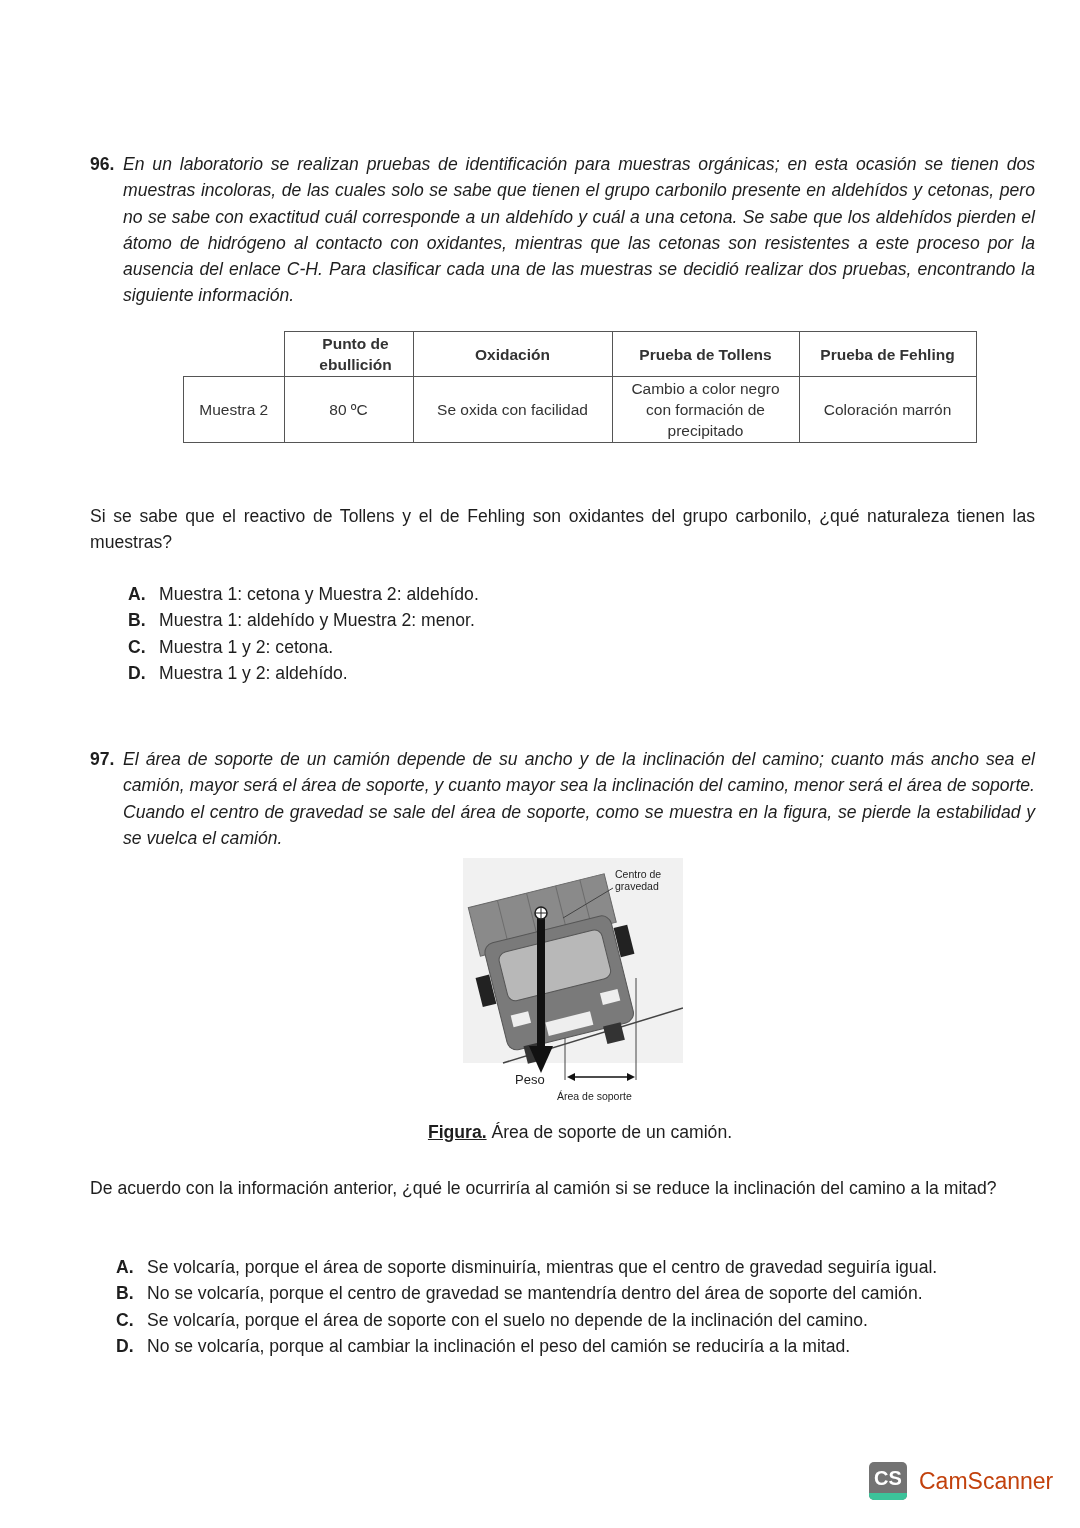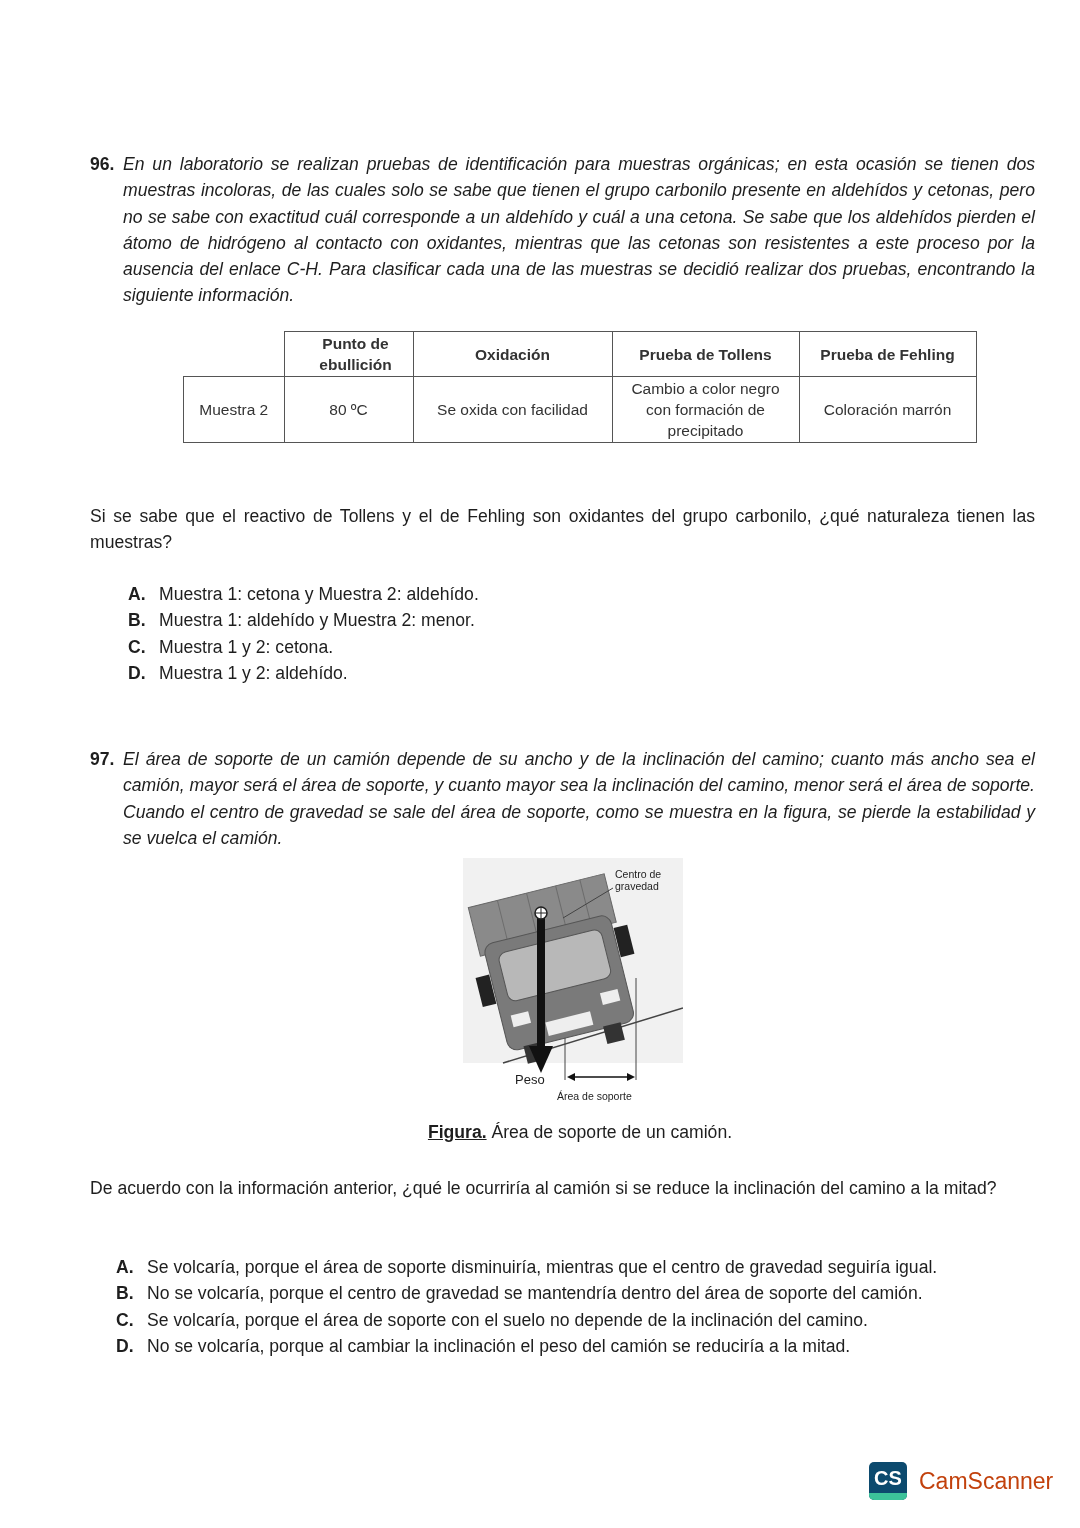--- a/index.html
+++ b/index.html
@@ -22,21 +22,21 @@
   table.data th { font-weight: bold; }
   .options { list-style: none; margin: 0; padding: 0; }
   .options li { display: flex; }
   .opt-letter { font-weight: bold; width: 31px; flex: none; }
   .opt-text { flex: 1; text-align: justify; }
   .fig-caption { position: absolute; top: 1122px; left: 0; width: 1160px; text-align: center; font-size: 17.6px; }
   .fig-caption b { font-weight: bold; text-decoration: underline; }
   .figure { position: absolute; left: 463px; top: 858px; width: 220px; height: 250px; }
   .cs { position: absolute; left: 869px; top: 1462px; display: flex; align-items: center; }
   .cs-logo {
-    width: 38px; height: 38px; border-radius: 5px; background: #0c4a6e; color: #fff; position: relative;
+    width: 38px; height: 38px; border-radius: 5px; background: #737373; color: #fff; position: relative;
     font-weight: bold; font-size: 20px; display: flex; align-items: center; justify-content: center; overflow: hidden;
   }
   .cs-logo::after { content: ""; position: absolute; left: 0; right: 0; bottom: 0; height: 7px; background: #3cc39a; }
   .cs-logo span { position: relative; top: -3px; }
   .cs-name { font-size: 23px; margin-left: 12px; color: #c2410c; }
 </style>
 </head>
 <body>
 
 <div class="q" style="top:151px;">

